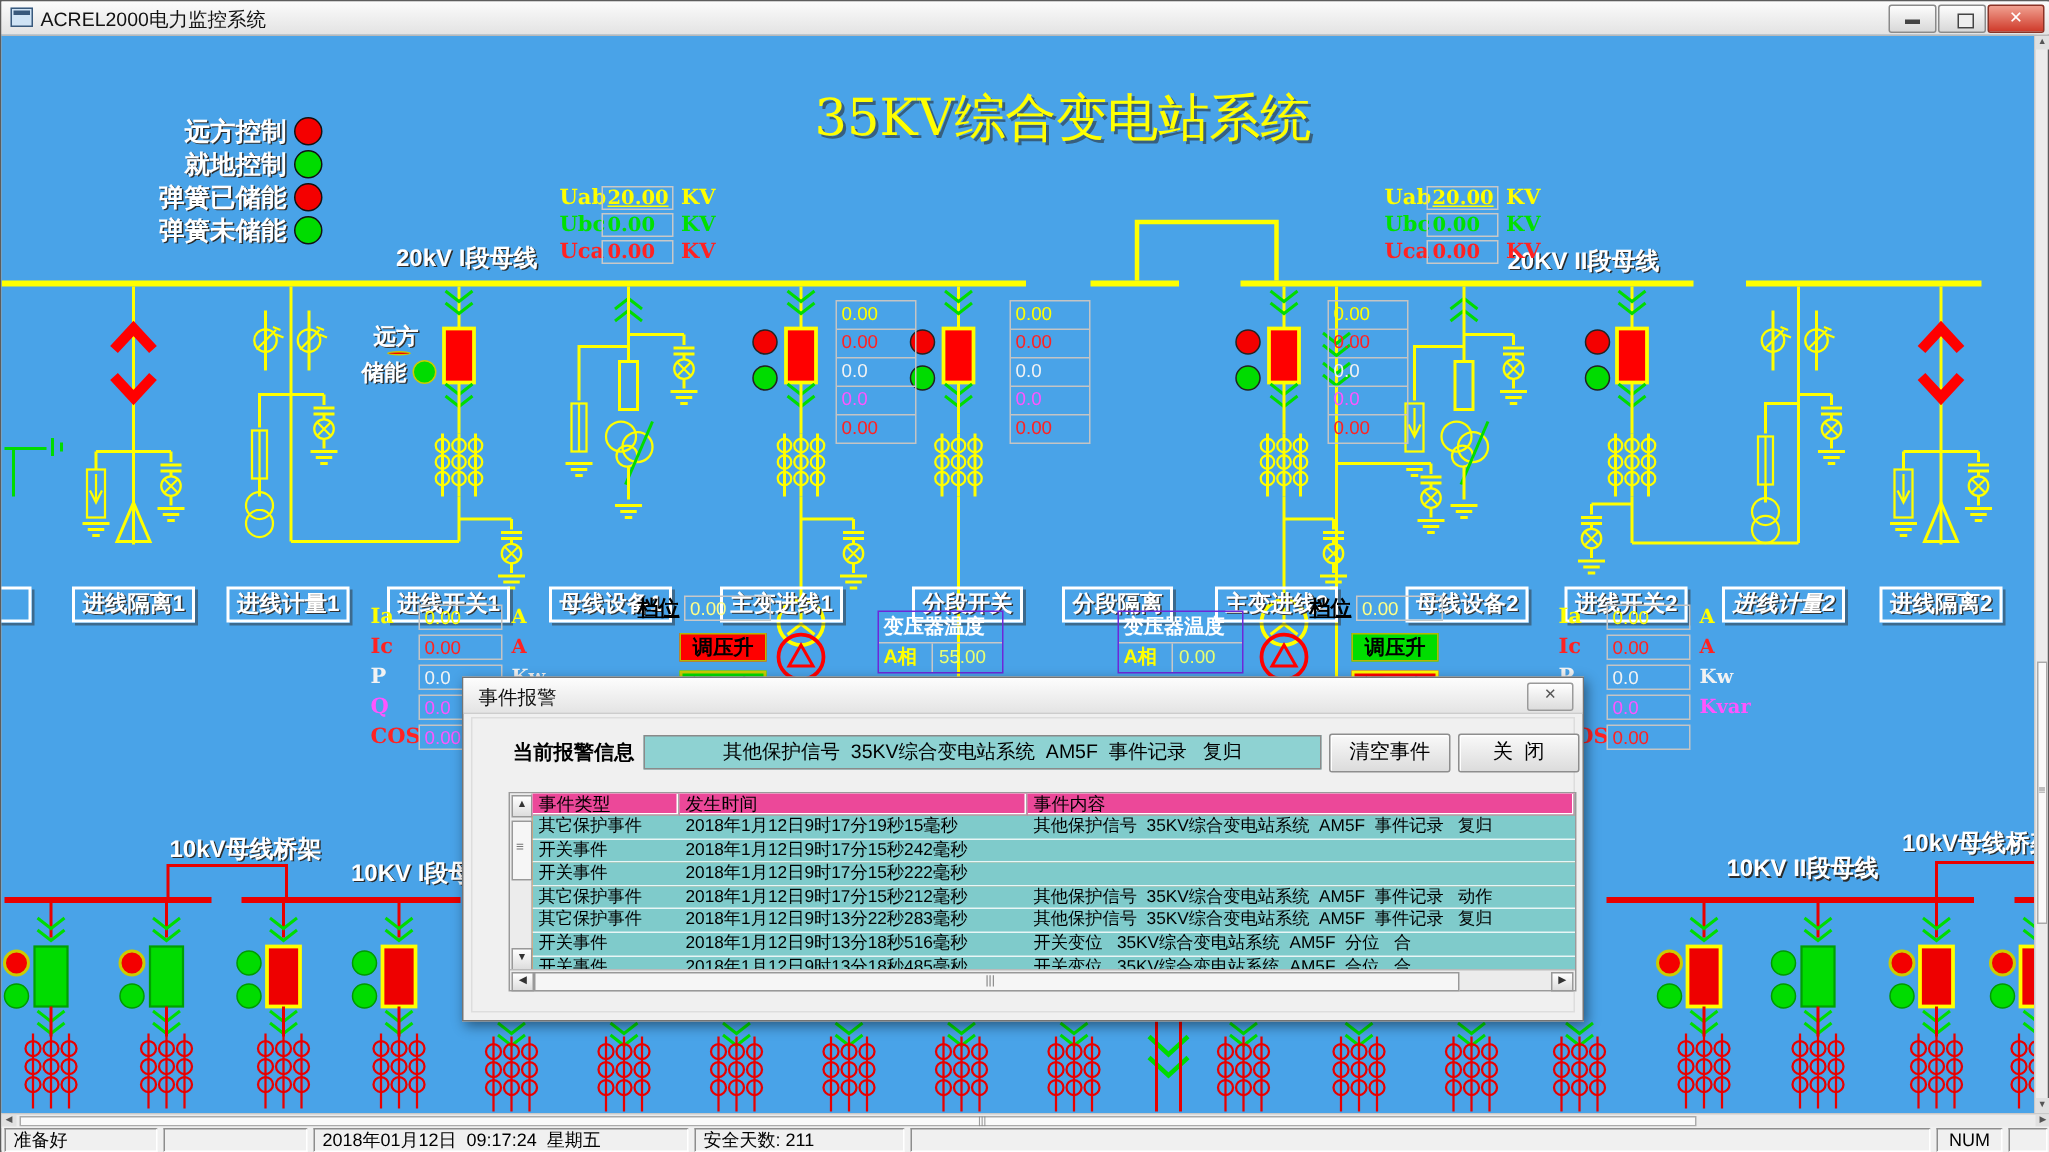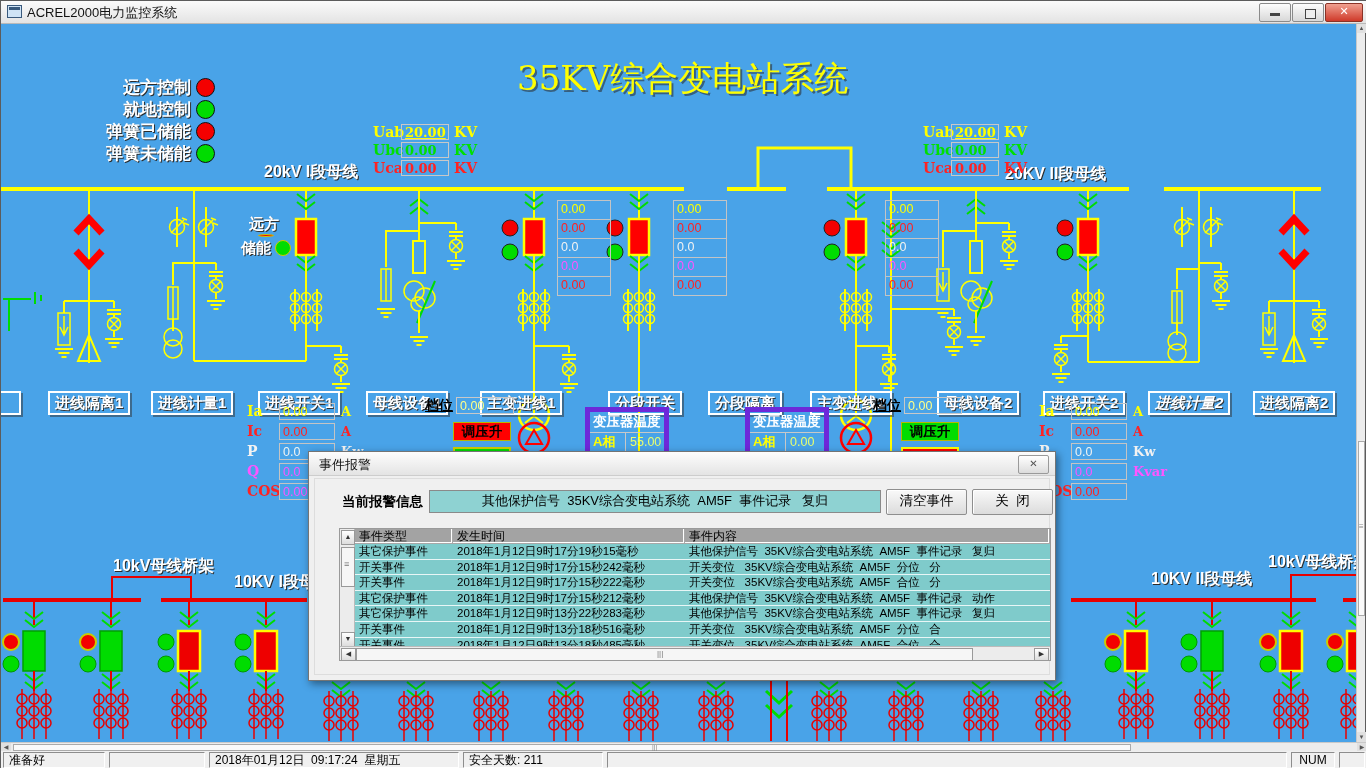--- a/index.html
+++ b/index.html
@@ -51,21 +51,21 @@
   .mrow .mv{width:56px;height:17px;border:1px solid #c4c4c4;font-size:12.5px;padding:0 3px;box-sizing:border-box;line-height:16px;}
   .mrow .mu{font-size:13px;font-weight:bold;margin-left:6px;font-family:"DejaVu Serif",serif;}
   
   .taplab{font-size:14px;font-weight:bold;color:#000000;z-index:10;text-decoration:underline;}
   .tapbox{width:58px;height:17px;border:1px solid #c8c8c8;font-size:12.5px;color:#ffff88;padding:0 3px;line-height:16px;z-index:10;}
   .tapbtn{width:58px;height:19px;font-size:13.5px;font-weight:bold;color:#000;text-align:center;line-height:18px;z-index:10;border:1px solid #b8b800;}
   .tapbtn.up-red{background:#ff0000;} .tapbtn.up-grn{background:#00dd00;}
   .tapbtn.down-grn{background:#00dd00;border:2px solid #cccc00;}
   .tapbtn.down-red{background:#ff0000;border:2px solid #ffff00;}
   
-  .tempbox{width:84px;border:5px solid #6d28d9;z-index:10;}
+  .tempbox{width:84px;border:1px solid #6d28d9;z-index:10;}
   .tempbox .th{height:20px;color:#fff;font-weight:bold;font-size:13.5px;border-bottom:1px solid #c8c8c8;padding-left:3px;line-height:19px;}
   .tempbox .tr{display:flex;height:19px;}
   .tempbox .tr .ph{width:32px;border-right:1px solid #c8c8c8;color:#ffff00;font-size:13px;font-weight:bold;padding-left:3px;line-height:18px;}
   .tempbox .tr .tv{flex:1;color:#e8ff70;font-size:12.5px;padding-left:4px;line-height:18px;}
   .minilab{display:flex;align-items:center;z-index:10;}
   .minilab .txt{font-size:15px;color:#fff;font-weight:bold;text-shadow:1px 1px 0 #333;margin-right:4px;}
   .dot-s{width:14px;height:14px;border-radius:50%;border:1px solid #cc0;}
   
   #dialog{position:absolute;left:307px;top:450px;width:748px;height:230px;background:#f0f0f0;
     border:1px solid #747474;box-shadow:2px 3px 8px rgba(0,0,0,.45);z-index:50;box-sizing:border-box;}
@@ -81,21 +81,21 @@
     background:linear-gradient(#f9f9f9,#dcdcdc);font-size:13.5px;color:#000;text-align:center;line-height:22px;white-space:pre;box-shadow:1px 1px 0 #fff inset;}
   
   #grid{position:absolute;left:30px;top:76px;width:710px;height:131px;border:1px solid #9a9a9a;background:#fff;box-sizing:content-box;}
   #grid-vscroll{position:absolute;left:0;top:0;width:15px;height:117px;background:#ececec;border-right:1px solid #bbb;box-sizing:border-box;}
   .sarrow{position:absolute;left:1px;width:12px;height:13px;border:1px solid #999;background:linear-gradient(#fff,#ddd);
     font-size:7px;color:#333;text-align:center;line-height:12px;}
   #grid-vthumb{position:absolute;left:1px;top:18px;width:12px;height:38px;border:1px solid #999;background:#f6f6f6;}
   #grid-vthumb:before{content:"≡";position:absolute;left:2px;top:11px;font-size:9px;color:#777;}
   #grid-head{position:absolute;left:15px;top:0;height:15px;display:flex;background:#fff;}
   .hc{height:15px;border-right:1px solid #a8a8a8;border-bottom:1px solid #a8a8a8;box-shadow:-1px -1px 0 #fff inset;
-    font-size:12px;color:#000;padding:0 4px;box-sizing:border-box;line-height:14px;background:#a3a3a3;white-space:nowrap;overflow:hidden;}
+    font-size:12px;color:#000;padding:0 4px;box-sizing:border-box;line-height:14px;background:#ec4899;white-space:nowrap;overflow:hidden;}
   #grid-rows{position:absolute;left:15px;top:15px;width:695px;height:102px;overflow:hidden;background:#f97316;}
   .erow{display:flex;height:14.6px;background:#7fcbcb;border-bottom:1px solid #e8f6f6;}
   .ec{font-size:11.5px;color:#000;padding:0 4px;box-sizing:border-box;white-space:pre;overflow:hidden;line-height:14px;}
   .c1{width:98px;} .c2{width:232px;} .c3{width:365px;}
   #grid-hscroll{position:absolute;left:0px;top:117px;width:710px;height:14px;background:#ececec;border-top:1px solid #bbb;box-sizing:border-box;}
   .harrow{position:absolute;top:1px;width:13px;height:11px;border:1px solid #999;background:linear-gradient(#fff,#ddd);
     font-size:7px;color:#333;text-align:center;line-height:10px;}
   #grid-hthumb{position:absolute;left:16px;top:1px;width:615px;height:11px;border:1px solid #999;background:#f6f6f6;}
   #grid-hthumb:before{content:"|||";position:absolute;left:300px;top:0px;font-size:8px;color:#777;}
   
@@ -513,21 +513,21 @@
         <use href="#chevD" x="980" y="688" stroke="#00dc00"></use>
           <use href="#lct" x="980" y="700"></use>
         <use href="#chevD" x="1052" y="688" stroke="#00dc00"></use>
           <use href="#lct" x="1052" y="700"></use>
         <path d="M765,690 L778,702 L791,690 M765,704 L778,716 L791,704" stroke="#00dc00" stroke-width="3" fill="none"></path>
         <line x1="770" y1="678" x2="770" y2="740"></line>
           <line x1="786" y1="678" x2="786" y2="740"></line>
       </g>
     </svg>
 
-    <div id="main-title" class="abs" style="left:516px;top:33px;">35KV综合变电站系统</div>
+    <div id="main-title" class="abs" style="left:542px;top:33px;">35KV综合变电站系统</div>
 
     <div class="abs" style="left:38px;top:53px;z-index:10;">
       <div class="legend-row">
           <span class="txt wt">远方控制</span>
           <span class="dot red"></span>
         </div>
       <div class="legend-row">
           <span class="txt wt">就地控制</span>
           <span class="dot grn"></span>
         </div>
@@ -738,27 +738,25 @@
 
           <div class="erow">
             <div class="ec c1">其它保护事件</div>
             <div class="ec c2">2018年1月12日9时17分19秒15毫秒</div>
             <div class="ec c3">其他保护信号  35KV综合变电站系统  AM5F  事件记录   复归</div>
           </div>
 
           <div class="erow">
             <div class="ec c1">开关事件</div>
             <div class="ec c2">2018年1月12日9时17分15秒242毫秒</div>
-            <div class="ec c3">开关变位   35KV综合变电站系统  AM5F  分位   分</div>
           </div>
 
           <div class="erow">
             <div class="ec c1">开关事件</div>
             <div class="ec c2">2018年1月12日9时17分15秒222毫秒</div>
-            <div class="ec c3">开关变位   35KV综合变电站系统  AM5F  合位   分</div>
           </div>
 
           <div class="erow">
             <div class="ec c1">其它保护事件</div>
             <div class="ec c2">2018年1月12日9时17分15秒212毫秒</div>
             <div class="ec c3">其他保护信号  35KV综合变电站系统  AM5F  事件记录   动作</div>
           </div>
 
           <div class="erow">
             <div class="ec c1">其它保护事件</div>

